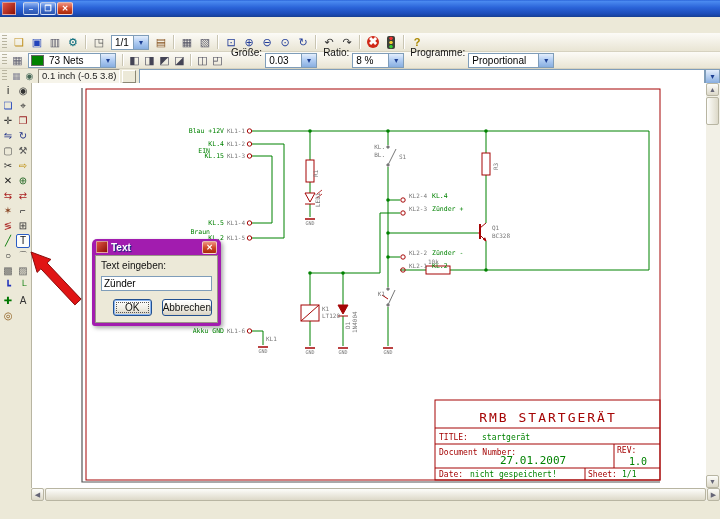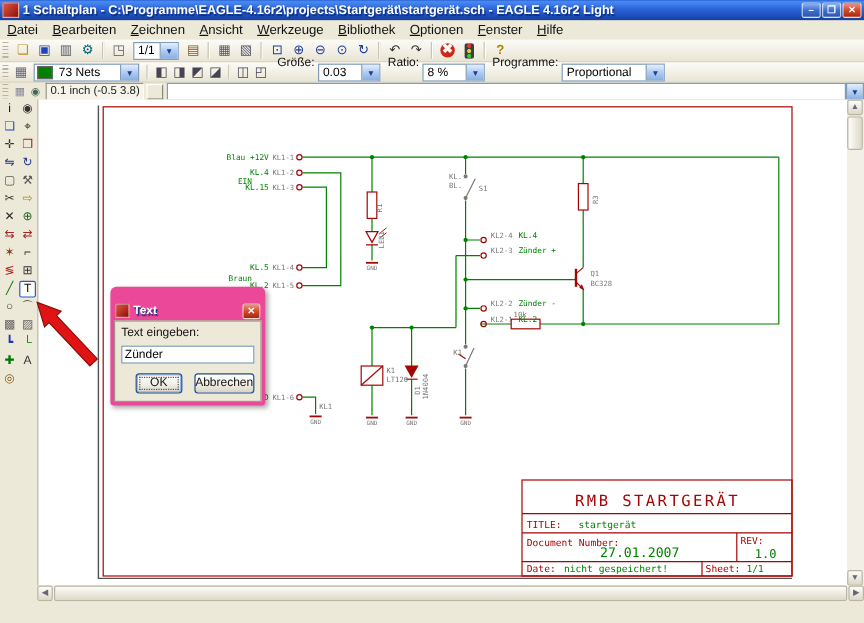--- a/index.html
+++ b/index.html
@@ -79,22 +79,22 @@
   .sarrow{width:13px;height:13px;flex:none;background:linear-gradient(180deg,#fdfdfa,#dcd8c8);
     border:1px solid #b8b5a2;border-radius:2px;color:#667;font-size:7px;line-height:11px;
     text-align:center;padding:0;box-sizing:border-box;}
   .vthumb{position:absolute;left:0;top:14px;width:13px;height:28px;
     background:linear-gradient(90deg,#fdfdfa,#ddd9c9);border:1px solid #b8b5a2;border-radius:2px;box-sizing:border-box;}
   .hthumb{flex:1;margin:0 1px;background:linear-gradient(180deg,#fdfdfa,#ddd9c9);
     border:1px solid #b8b5a2;border-radius:2px;box-sizing:border-box;}
   .bottomstrip{position:absolute;left:0;top:418px;width:720px;height:18px;background:#ece9d8;}
 
   
-  .dialog{position:absolute;left:92px;top:239px;width:129px;background:#ec4899;
-    border-radius:5px 5px 3px 3px;padding:12px 3px 3px;z-index:40;
+  .dialog{position:absolute;left:92px;top:239px;width:129px;background:#a21caf;
+    border-radius:5px 5px 3px 3px;padding:0 3px 3px;z-index:40;
     box-shadow:2px 2px 4px rgba(0,0,0,.35);box-sizing:border-box;}
   .dlg-title{height:16px;display:flex;align-items:center;color:#fff;font-size:10px;font-weight:bold;
     text-shadow:1px 1px 1px #0b2a7a;padding:0 1px;}
   .dlg-icon{width:10px;height:10px;background:linear-gradient(135deg,#e05545,#8c1006);
     border:1px solid #fff8;margin-right:3px;flex:none;}
   .dlg-title .t{flex:1;}
   .dlg-close{width:15px;height:13px;border-radius:2px;border:1px solid #ffffffaa;color:#fff;
     font-size:8px;line-height:11px;text-align:center;font-weight:bold;padding:0;
     background:linear-gradient(180deg,#ee9280,#d24a2c 50%,#a82808);}
   .dlg-body{background:#ece9d8;border:1px solid #9a9687;padding:3px 5px 6px;}
@@ -111,40 +111,27 @@
   svg text{user-select:none;}
   .tmono{font-family:"DejaVu Sans Mono",monospace;}
 </style>
 </head>
 <body>
 
 <div id="win">
 
   <div class="titlebar">
     <span class="appicon"></span>
-    <span class="titletext">1 Schaltplan - C:\Programme\EAGLE-4.16r2\projects\Startgerät\startgerät.sch - EAGLE 4.16r2 Light</span>
     <span class="wbtns">
       <button class="wbtn">–</button>
       <button class="wbtn">❐</button>
       <button class="wbtn close">✕</button>
     </span>
   </div>
 
-  <div class="menubar">
-
-  <span class="menu-item">Datei</span>
-      <span class="menu-item">Bearbeiten</span>
-      <span class="menu-item">Zeichnen</span>
-      <span class="menu-item">Ansicht</span>
-      <span class="menu-item">Werkzeuge</span>
-      <span class="menu-item">Bibliothek</span>
-      <span class="menu-item">Optionen</span>
-      <span class="menu-item">Fenster</span>
-      <span class="menu-item">Hilfe</span>
-    </div>
 
   <div class="tb tb1">
     <span class="handle"></span>
     <button class="tbtn">
         <span class="c-open">❏</span>
       </button>
     <button class="tbtn">
         <span class="c-save">▣</span>
       </button>
     <button class="tbtn">

